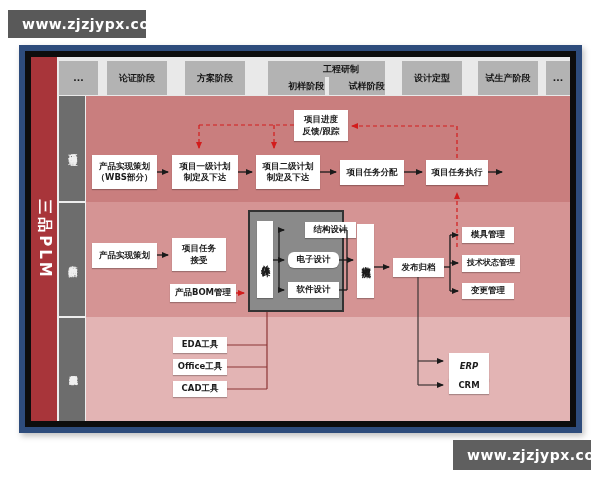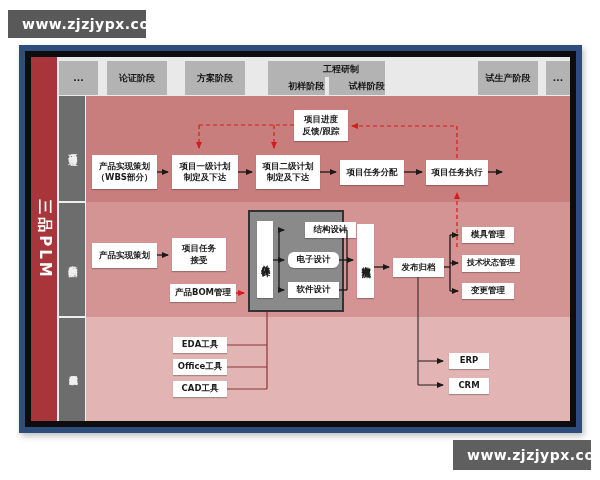--- a/index.html
+++ b/index.html
@@ -83,20 +83,21 @@
     <div class="hdr" style="left:76px;width:60px;">论证阶段</div>
     <div class="hdr" style="left:154px;width:60px;">方案阶段</div>
     <div class="hdr-group" style="left:237px;width:117px;">
       <div class="g-top">工程研制</div>
       <div class="g-row">
         <div class="g-cell">初样阶段</div>
         <div class="g-div"></div>
         <div class="g-cell">试样阶段</div>
       </div>
     </div>
+    <div class="hdr" style="left:371px;width:60px;">设计定型</div>
     <div class="hdr" style="left:447px;width:60px;">试生产阶段</div>
     <div class="hdr" style="left:515px;width:24px;">...</div>
 
     <div class="container"></div>
 
     <div class="box" style="left:263px;top:53px;width:54px;height:31px;">
       <span>项目进度</span>
       <span>反馈/跟踪</span>
     </div>
     <div class="box" style="left:61px;top:98px;width:65px;height:34px;">
@@ -126,21 +127,21 @@
     <div class="box" style="left:257px;top:225px;width:51px;height:16px;">软件设计</div>
     <div class="box vbox" style="left:326px;top:167px;width:17px;height:74px;">审批流程</div>
     <div class="box" style="left:362px;top:201px;width:51px;height:19px;">发布归档</div>
     <div class="box" style="left:431px;top:170px;width:52px;height:16px;">模具管理</div>
     <div class="box" style="left:431px;top:198px;width:58px;height:17px;font-size:8px;">技术状态管理</div>
     <div class="box" style="left:431px;top:226px;width:52px;height:16px;">变更管理</div>
 
     <div class="box" style="left:142px;top:280px;width:54px;height:16px;">EDA工具</div>
     <div class="box" style="left:142px;top:302px;width:54px;height:16px;">Office工具</div>
     <div class="box" style="left:142px;top:324px;width:54px;height:16px;">CAD工具</div>
-    <div class="box" style="left:418px;top:296px;width:40px;height:16px;">ERP</div>
+    <div class="box" style="left:418px;top:296px;width:40px;height:28px;font-style:italic;">ERP</div>
     <div class="box" style="left:418px;top:321px;width:40px;height:16px;">CRM</div>
 
     <svg class="wires" width="539" height="364" viewBox="0 0 539 364">
       <defs>
         <marker id="ab" markerWidth="9" markerHeight="8" refX="6" refY="3" orient="auto" markerUnits="userSpaceOnUse">
           <path d="M0,0 L7,3 L0,6 Z" fill="#1a1a1a"></path>
         </marker>
         <marker id="ar" markerWidth="9" markerHeight="8" refX="6" refY="3" orient="auto" markerUnits="userSpaceOnUse">
           <path d="M0,0 L7,3 L0,6 Z" fill="#d31c1c"></path>
         </marker>

